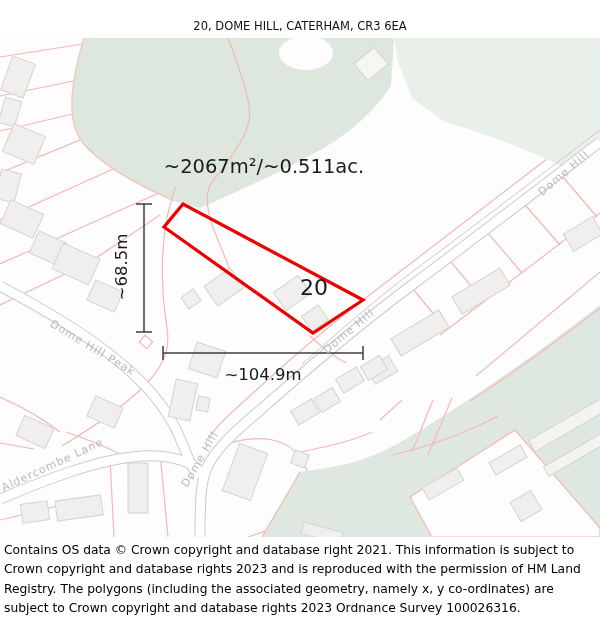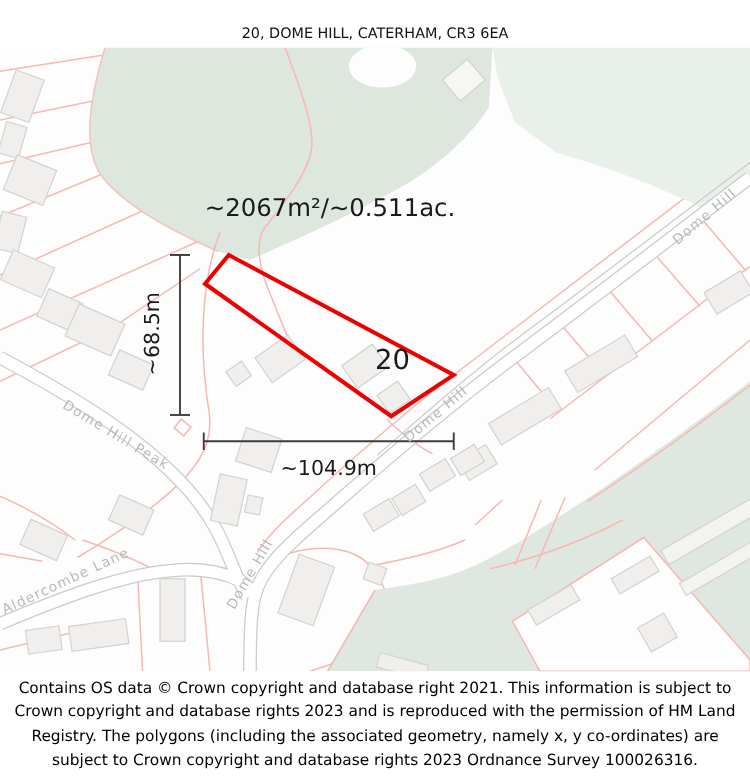--- a/index.html
+++ b/index.html
@@ -3,21 +3,21 @@
 <meta charset="utf-8">
 <style>
   html,body{margin:0;padding:0;background:#ffffff;width:600px;height:625px;overflow:hidden;
     font-family:"DejaVu Sans",sans-serif;}
   .header{width:600px;height:38px;text-align:center;padding-top:18px;box-sizing:border-box;}
   .map-title{font-size:11.5px;line-height:16px;color:#111;}
   .map-subtitle{font-size:11px;line-height:15px;color:#111;}
   .map-wrap{width:584px;height:499px;position:relative;}
   svg{display:block;}
   .footer{width:600px;box-sizing:border-box;padding:4px 4px 0 4px;font-size:12.3px;
-    line-height:19.4px;color:#000;text-align:center;}
+    line-height:19.4px;color:#000;text-align:left;}
   .rl{fill:#b9b9b9;font-size:11px;letter-spacing:1px;}
   .dimtxt{fill:#1a1a1a;font-size:16.5px;}
   .bigtxt{fill:#1a1a1a;font-size:19.5px;}
   .numtxt{fill:#1a1a1a;font-size:22px;}
 </style>
 </head>
 <body>
 
 <div class="header">
   <div class="map-title">20, DOME HILL, CATERHAM, CR3 6EA</div>

